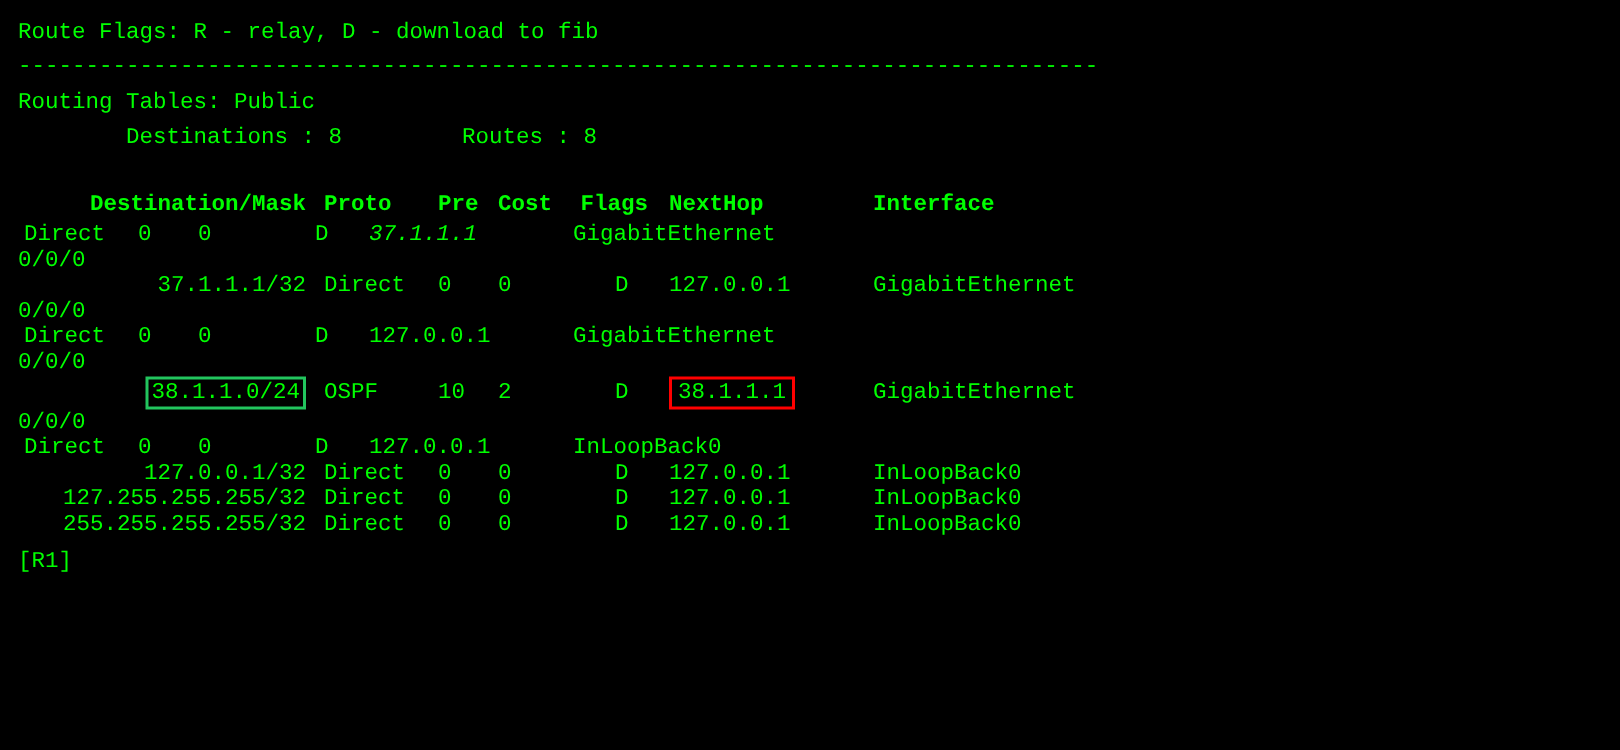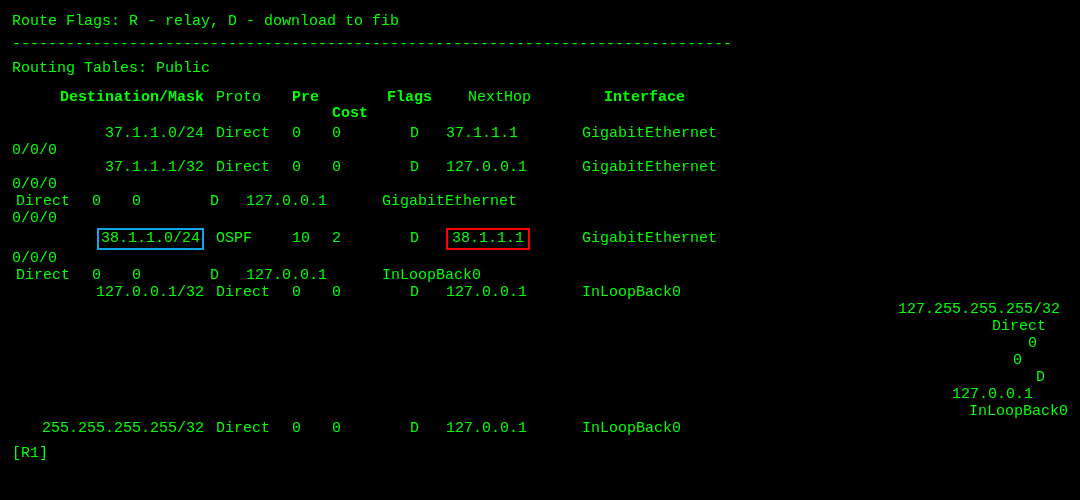--- a/index.html
+++ b/index.html
@@ -32,21 +32,21 @@
 
     .header-line {
       font-weight: bold;
     }
 
     .separator {
       color: #00ff00;
     }
 
     .highlighted-dest {
-      border: 2px solid #0ea5e9;
+      border: 2px solid #22c55e;
       padding: 0 2px;
       display: inline-block;
       line-height: 1.2;
       margin-top: 1px;
     }
 
     .highlighted-nexthop {
       border: 2px solid red;
       padding: 0 4px;
       display: inline-block;
@@ -58,41 +58,44 @@
       margin-top: 8px;
     }
   </style>
 </head>
 <body>
 
 <div class="terminal">
   <span class="line">Route Flags: R - relay, D - download to fib</span>
   <span class="line separator">--------------------------------------------------------------------------------</span>
   <span class="line">Routing Tables: Public</span>
+  <div class="line" style="display:flex;">
+    <span>        Destinations : 8</span>
+    <span style="margin-left: 80px;">Routes : 8</span>
+  </div>
 
   <div style="margin-top: 6px;">
 
-    <div class="line" style="display: flex; align-items: flex-start;">
+    <div class="line" style="display: flex; align-items: flex-end;">
       <span style="width:200px; text-align:right; padding-right:8px; font-weight:bold;">Destination/Mask</span>
-      <span style="width:80px; padding-left:4px; font-weight:normal;">Proto</span>
+      <span style="width:80px; padding-left:4px; font-weight:bold;">Proto</span>
       <span style="width:40px; font-weight:bold;">Pre</span>
       <span style="width:55px; font-weight:bold;margin-top:16px;">Cost</span>
       <span style="width:55px; font-weight:bold;">Flags</span>
-      <span style="width:120px; padding-left:4px; font-weight:normal;margin-left:22px;">NextHop</span>
+      <span style="width:120px; padding-left:4px; font-weight:bold;">NextHop</span>
       <span style="padding-left:20px; font-weight:bold;">Interface</span>
     </div>
 
     <div>
       <div style="display:flex; align-items:baseline;">
-        <span style="width:200px; text-align:right; padding-right:8px;">37.1.1.0/24</span>
-        <span style="width:80px; padding-left:4px;">Direct</span>
-        <span style="width:40px;">0</span>
-        <span style="width:55px;">0</span>
-        <span style="width:55px; text-align:center;">D</span>
-        <span style="width:120px; padding-left:4px;">37.1.1.1</span>
+        <span style="width:80px; padding-left:4px;">Direct</span>
+        <span style="width:40px;">0</span>
+        <span style="width:55px;">0</span>
+        <span style="width:55px; text-align:center;">D</span>
+        <span style="width:120px; padding-left:4px;font-style:italic;">37.1.1.1</span>
         <span style="padding-left:20px;">GigabitEthernet</span>
       </div>
       <div style="padding-left:0;">
         <span>0/0/0</span>
       </div>
     </div>
 
     <div>
       <div style="display:flex; align-items:flex-start;">
         <span style="width:200px; text-align:right; padding-right:8px;">37.1.1.1/32</span>
@@ -158,21 +161,21 @@
         <span style="width:80px; padding-left:4px;">Direct</span>
         <span style="width:40px;">0</span>
         <span style="width:55px;">0</span>
         <span style="width:55px; text-align:center;">D</span>
         <span style="width:120px; padding-left:4px;">127.0.0.1</span>
         <span style="padding-left:20px;">InLoopBack0</span>
       </div>
     </div>
 
     <div>
-      <div style="display:flex; align-items:flex-end;flex-direction:column;">
+      <div style="display:flex; align-items:center;">
         <span style="width:200px; text-align:right; padding-right:8px;">127.255.255.255/32</span>
         <span style="width:80px; padding-left:4px;">Direct</span>
         <span style="width:40px;">0</span>
         <span style="width:55px;">0</span>
         <span style="width:55px; text-align:center;">D</span>
         <span style="width:120px; padding-left:4px;">127.0.0.1</span>
         <span style="padding-left:20px;">InLoopBack0</span>
       </div>
     </div>
 

